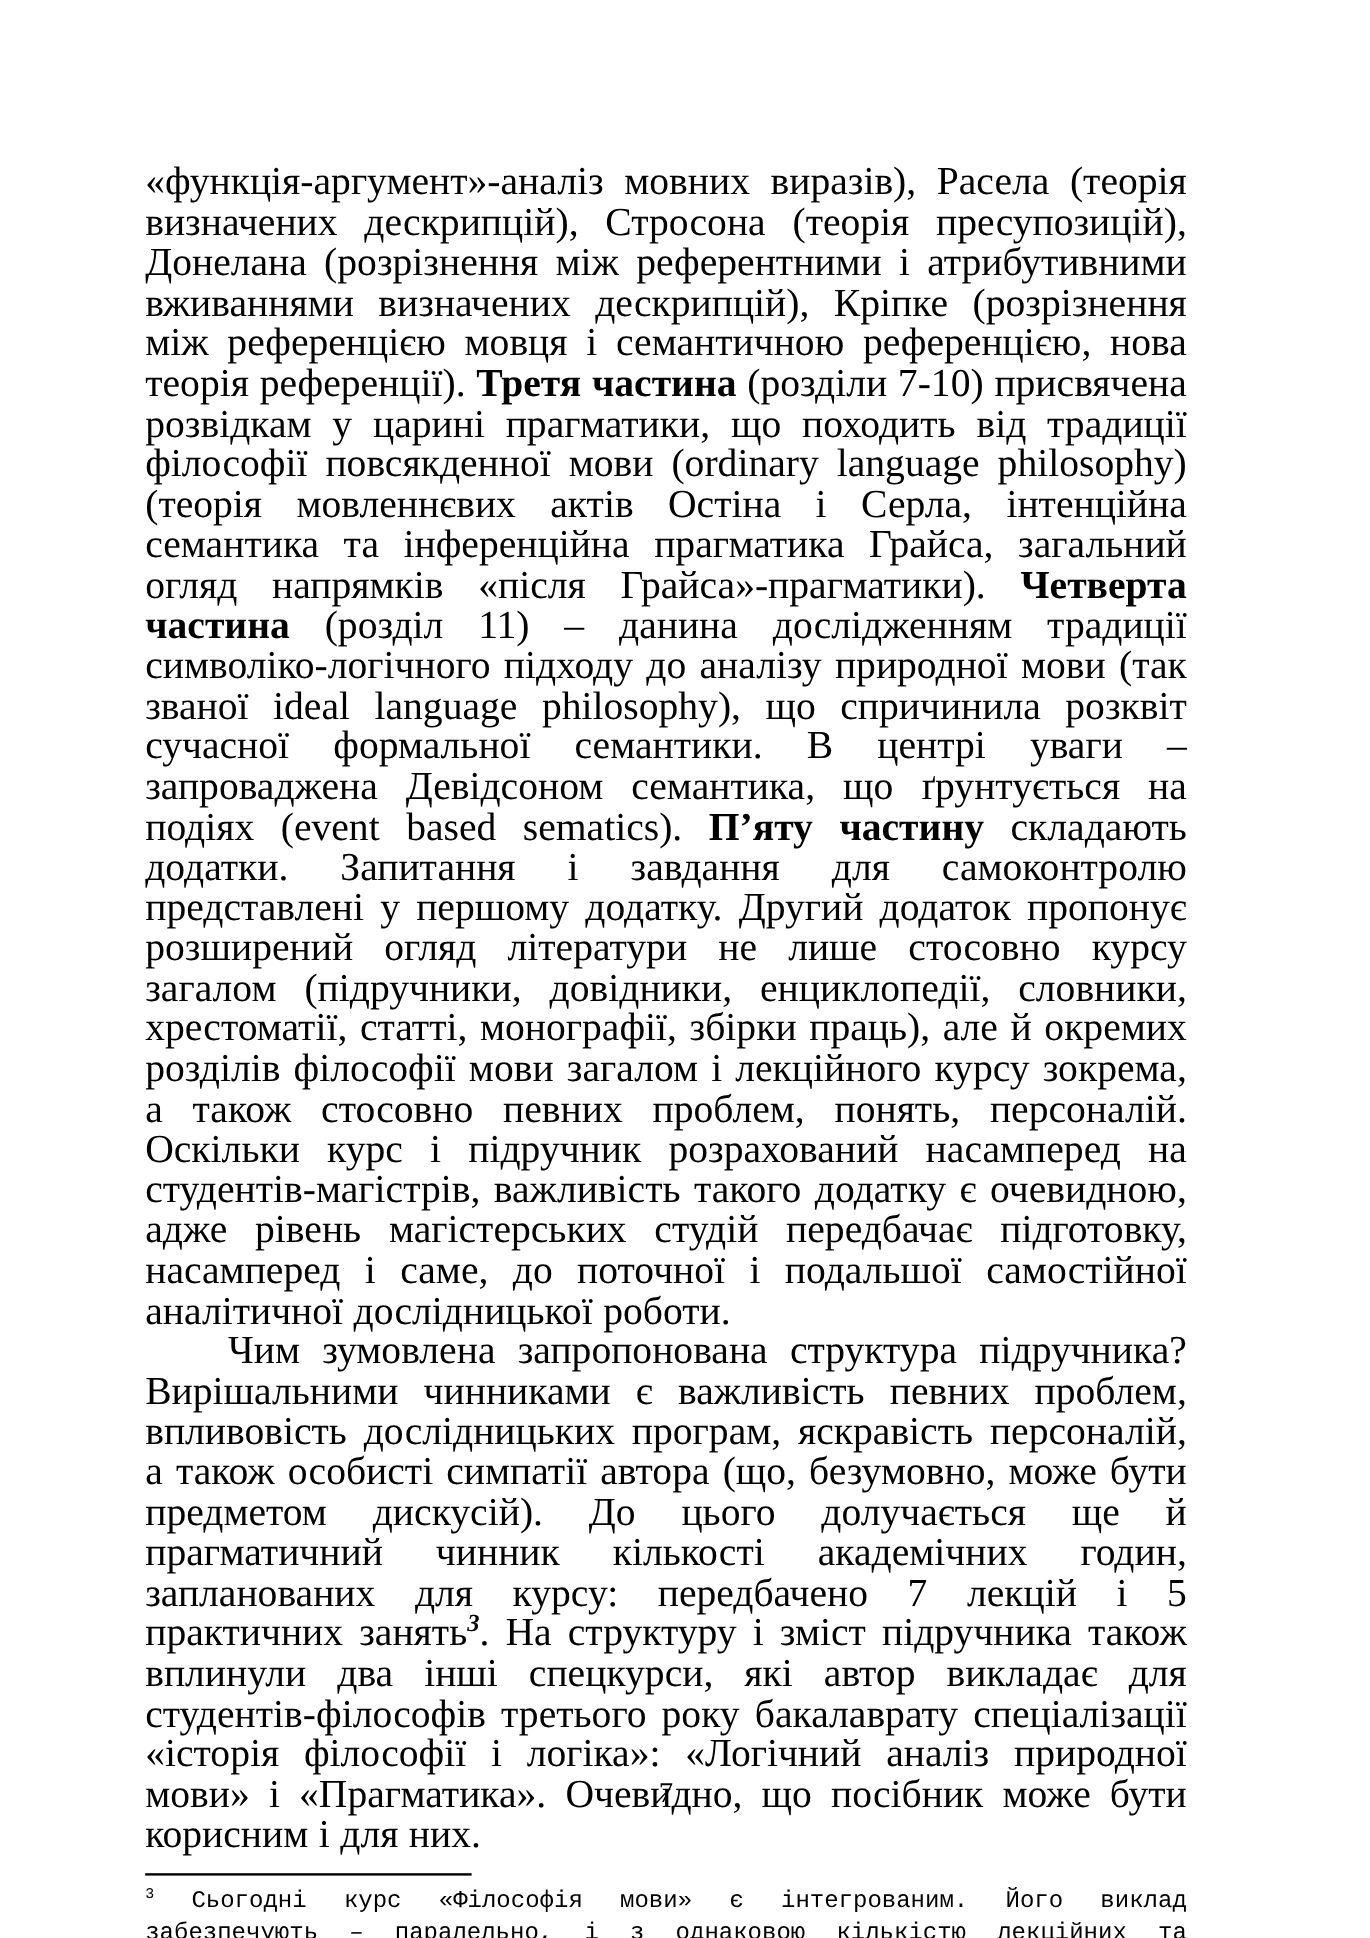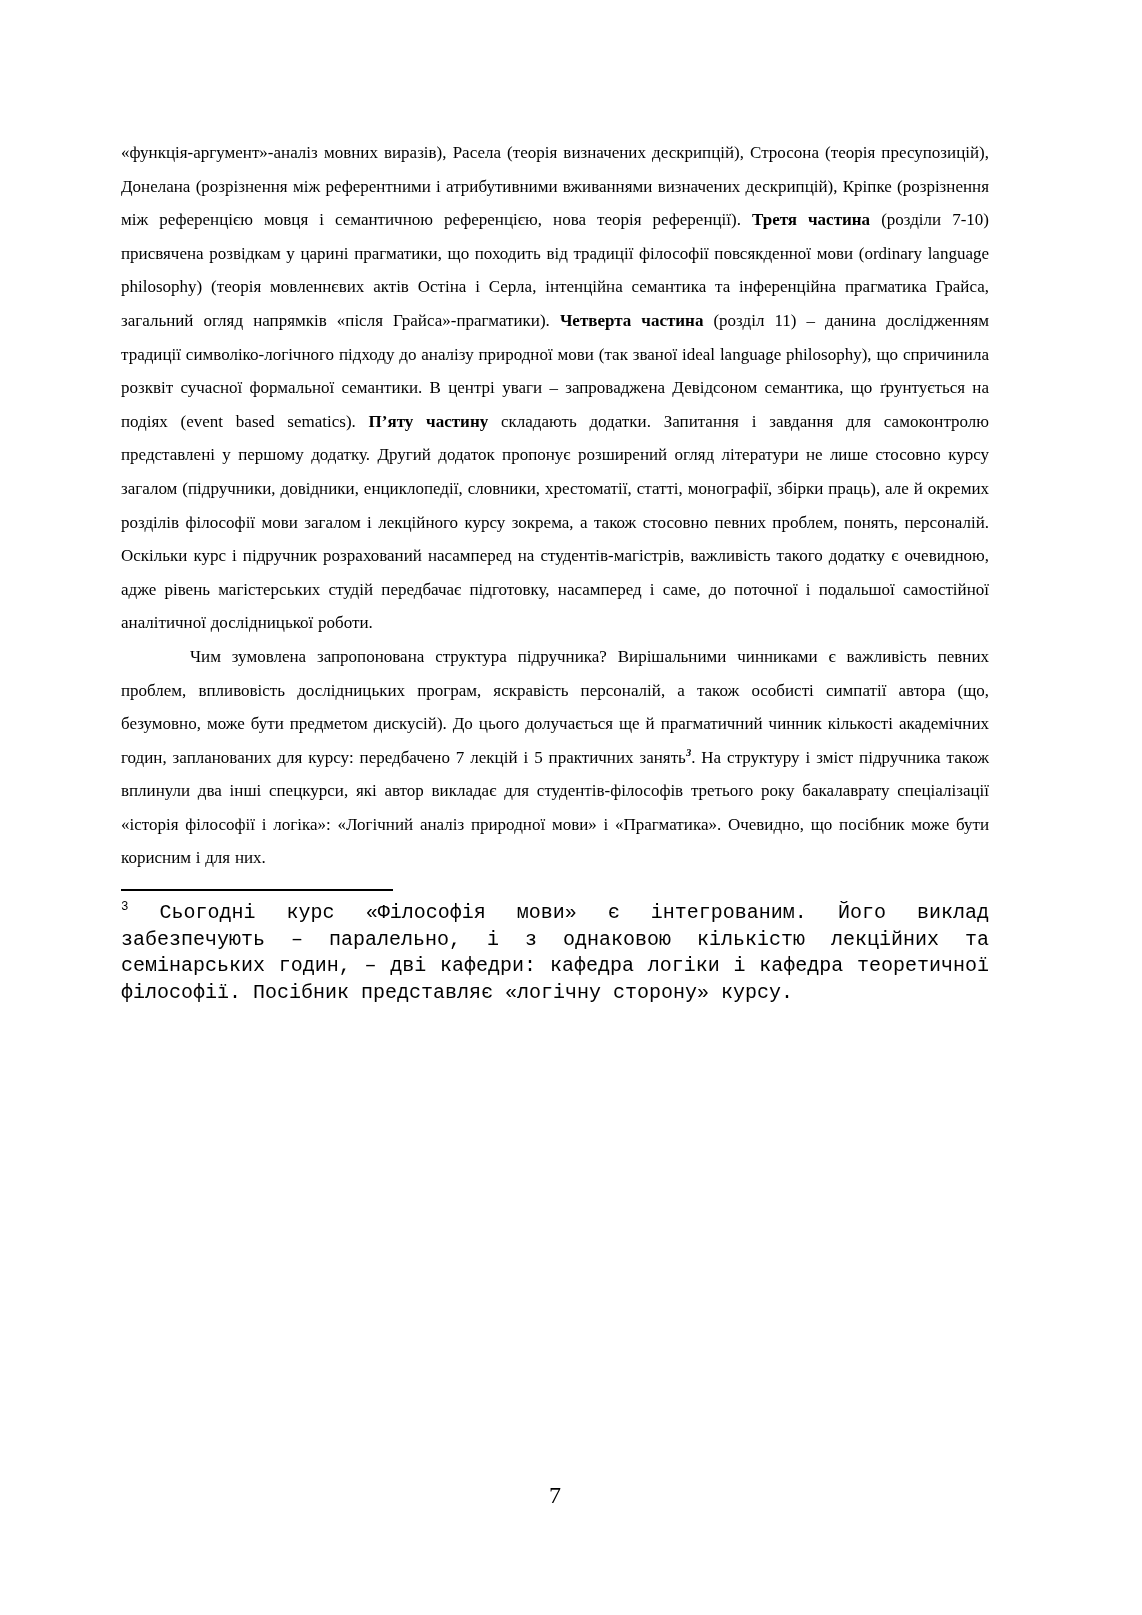--- a/index.html
+++ b/index.html
@@ -13,21 +13,21 @@
     height: 1615px;
     box-sizing: border-box;
     background: #ffffff;
     color: #000000;
     font-family: "Liberation Serif", serif;
     padding: 136px 153px 0 121px;
     overflow: hidden;
   }
   .para {
     margin: 0;
-    font-size: 17px;
+    font-size: 33px;
     line-height: 33.6px;
     text-align: justify;
     word-spacing: 0.5px;
   }
   .para.indent {
     text-indent: 69px;
   }
   .run {
     white-space: normal;
   }

